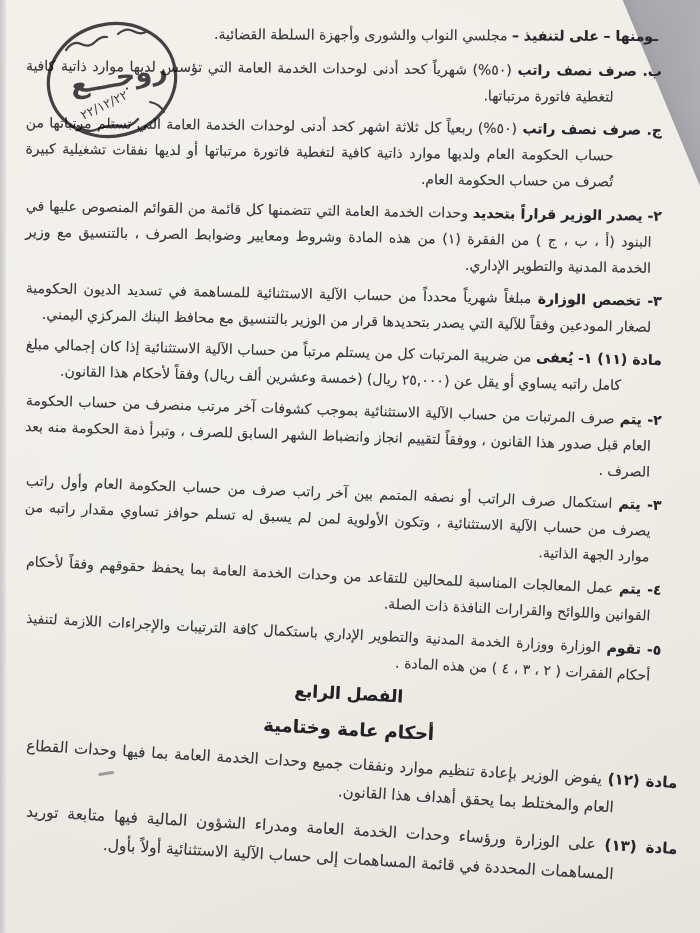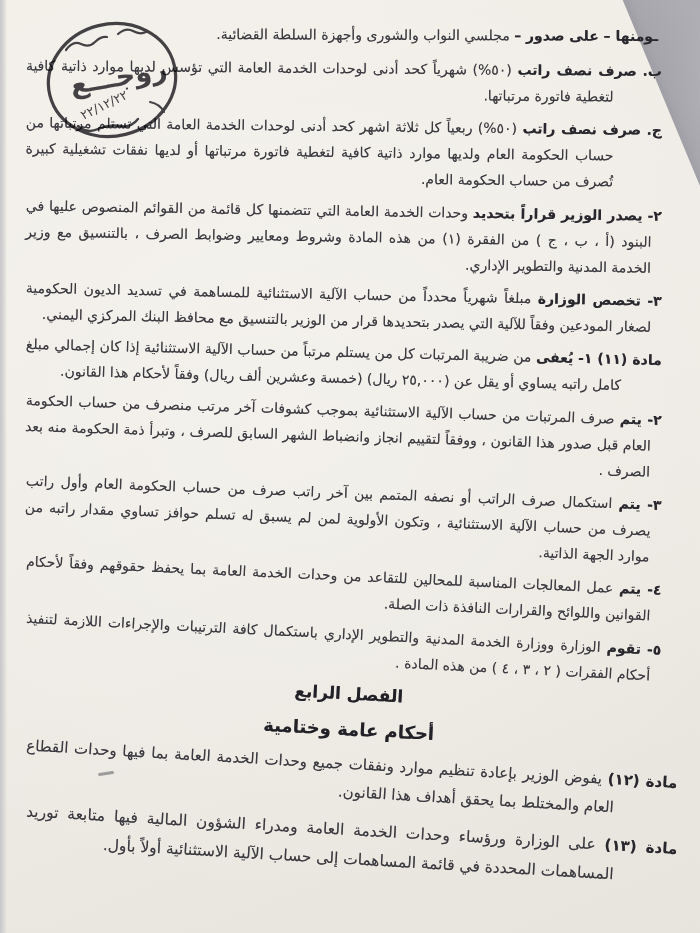--- a/index.html
+++ b/index.html
@@ -82,21 +82,21 @@
       <path stroke-width="2.4" d="M56 120 q9 8 20 3 t22 -3 t18 -7"></path>
       <path stroke-width="2" d="M128 96 q10 2 14 10"></path>
     </g>
     <text x="98" y="80" text-anchor="middle" font-size="27" font-weight="bold" fill="#2c2b31" transform="rotate(-10 98 80)" font-family="&quot;DejaVu Sans&quot;,&quot;Liberation Sans&quot;,sans-serif">روجـــع</text>
     <text x="84" y="103" text-anchor="middle" font-size="13" fill="#2c2b31" transform="rotate(-26 84 103)" font-family="&quot;DejaVu Sans&quot;,&quot;Liberation Sans&quot;,sans-serif">٢٢/١٢/٢٢</text>
   </svg>
 
   <div class="content">
 
     <p class="intro rot-a">
-      <span class="lead">ـومنها – على صدور –</span>
+      <span class="lead">ـومنها – على لتنفيذ –</span>
       <span>مجلسي النواب والشورى وأجهزة السلطة القضائية.</span>
     </p>
 
     <p class="hang48 rot-b">
       <span class="marker">ب.</span>
       <span class="lead">صرف نصف راتب</span>
       <span>(٥٠%) شهرياً كحد أدنى لوحدات الخدمة العامة التي تؤسس لديها موارد ذاتية كافية لتغطية فاتورة مرتباتها.</span>
     </p>
 
     <p class="hang48 rot-c">

